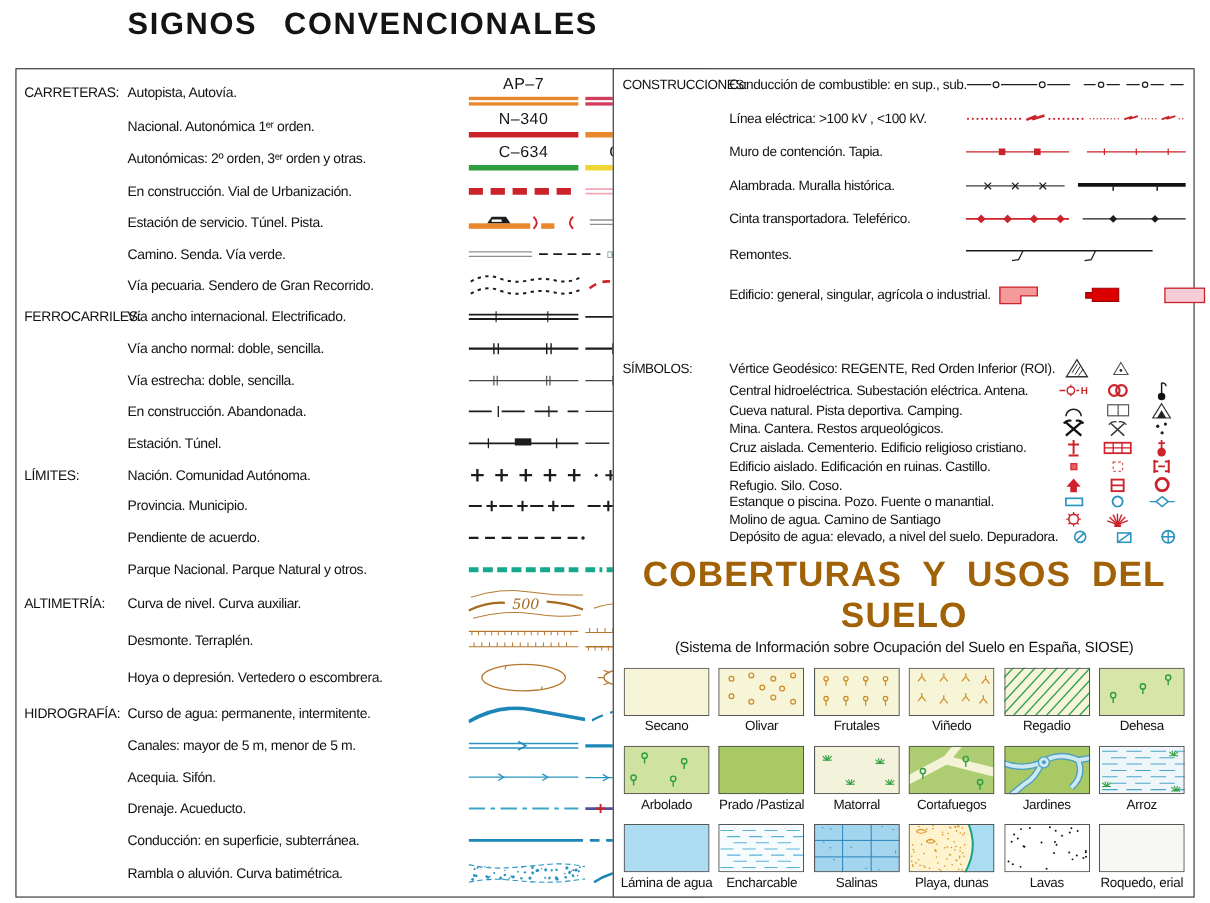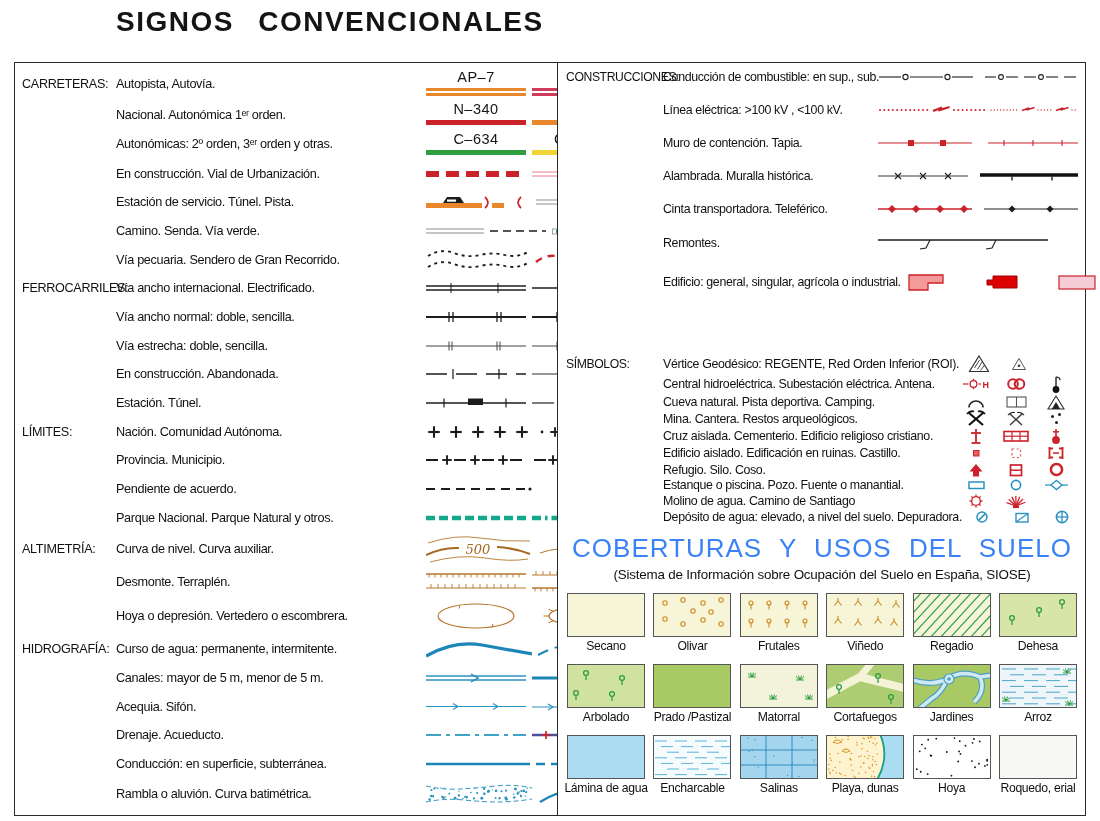--- a/index.html
+++ b/index.html
@@ -22,22 +22,22 @@
   svg{display:block}
   #construcciones{height:224px;display:flex;flex-direction:column;justify-content:space-between}
   #simbolos{height:226px;margin-top:5px;display:flex;flex-direction:column;justify-content:flex-end}
   .rrow{display:flex;align-items:center}
   .rcat{width:97px;flex:none;font-size:12.2px;letter-spacing:-0.4px;white-space:nowrap}
   .rlbl{flex:1;font-size:12.4px;letter-spacing:-0.35px;white-space:nowrap}
   .rsyms{width:200px;flex:none;display:flex;align-items:center;justify-content:space-between}
   .ricons{width:122px;flex:none;display:flex;align-items:center}
   .islot{width:40px;display:flex;justify-content:center;align-items:center}
   .coberturas{margin-top:6px}
-  .cobtitle{text-align:center;font-size:26px;font-weight:400;letter-spacing:1px;
-            word-spacing:9px;margin-top:2px;color:#3b82f6}
+  .cobtitle{text-align:center;font-size:32px;font-weight:700;letter-spacing:1px;
+            word-spacing:9px;margin-top:2px;color:#a16207}
   .cobsub{text-align:center;font-size:13.4px;letter-spacing:-0.2px;margin-top:3px}
   .cobrow{display:flex;justify-content:space-between;margin-top:11px}
   .cob{display:flex;flex-direction:column;align-items:center;width:80px}
   .coblab{font-size:12.2px;letter-spacing:-0.3px;margin-top:2px;white-space:nowrap}
 </style>
 </head>
 <body>
 
 <div class="page">
   <h1 class="title">SIGNOS CONVENCIONALES</h1>
@@ -1755,21 +1755,21 @@
                     <circle cx="38.43856780574424" cy="40.6881019325956" r="0.9" fill="#111"></circle>
                     <circle cx="46.06286399354576" cy="16.37907389006432" r="0.9" fill="#111"></circle>
                     <circle cx="41.47026638430543" cy="3.092832178070239" r="0.9" fill="#111"></circle>
                     <circle cx="6.705461178240512" cy="16.297984737931984" r="0.9" fill="#111"></circle>
                     <circle cx="3.848798905382864" cy="34.223637518822215" r="0.9" fill="#111"></circle>
                     <circle cx="23.258147398082656" cy="3.689564989444989" r="0.9" fill="#111"></circle>
                   </g>
                   <rect x="0.5" y="0.5" width="77" height="43" fill="none" stroke="#555" stroke-width="1"></rect>
                 </svg>
               </span>
-              <div class="coblab">Hoya</div>
+              <div class="coblab">Lavas</div>
             </div>
             <div class="cob">
               <span class="sym">
                 <svg width="78" height="44" viewBox="0 0 78 44">
                   <defs>
                     <clipPath id="cp17">
                       <rect x="0" y="0" width="78" height="44"></rect>
                     </clipPath>
                   </defs>
                   <g clip-path="url(#cp17)">

